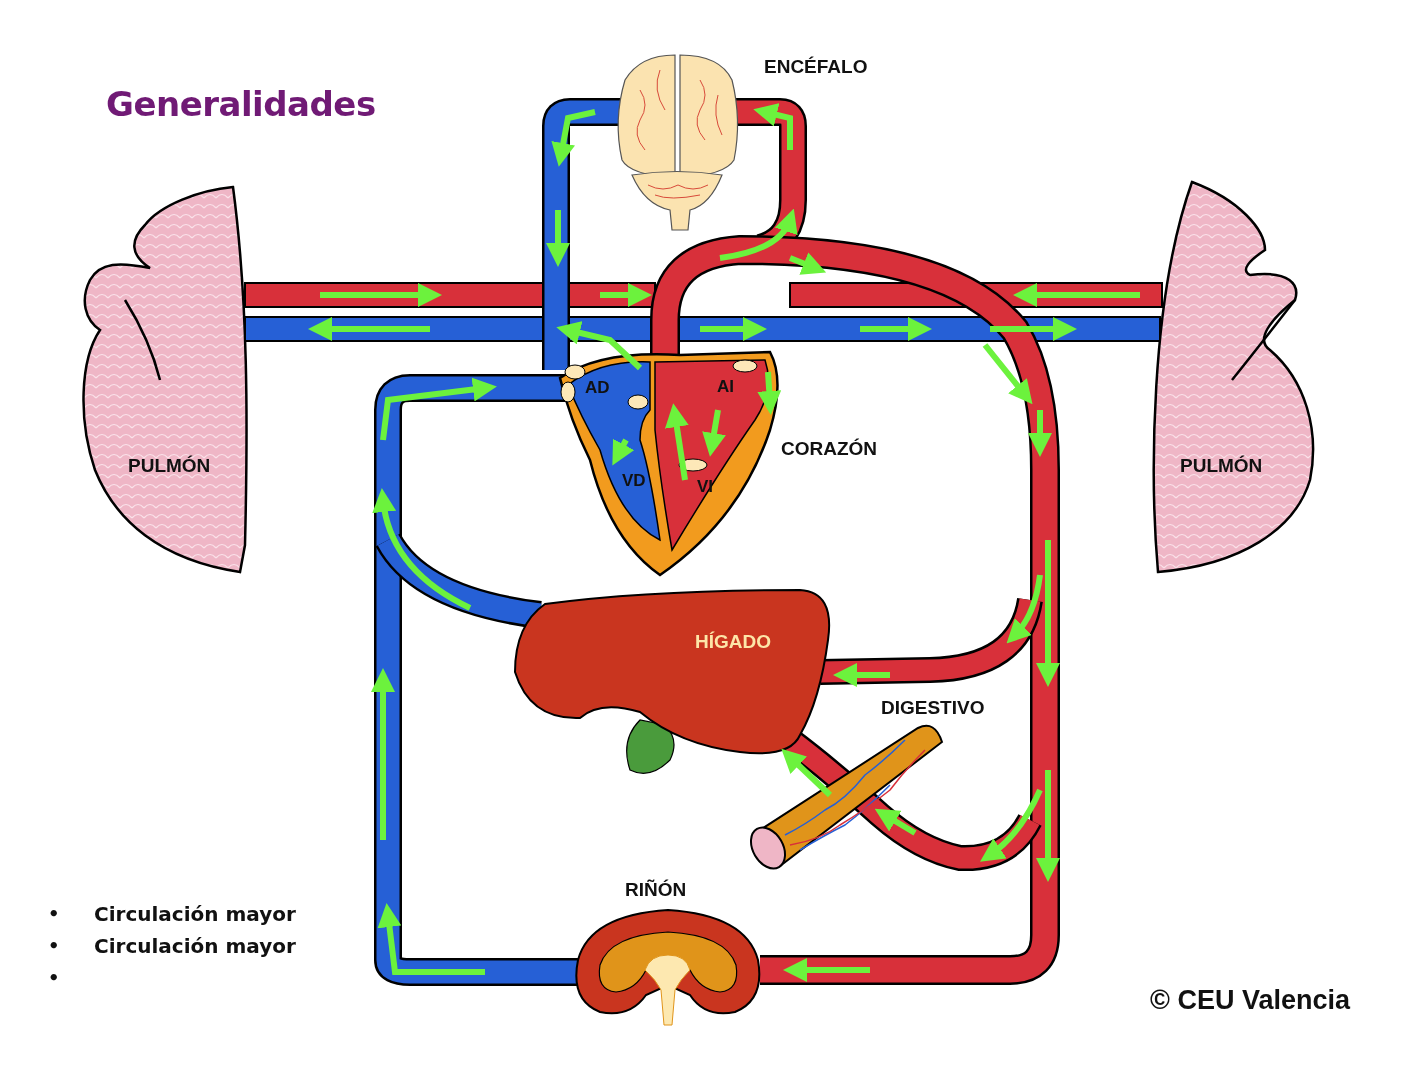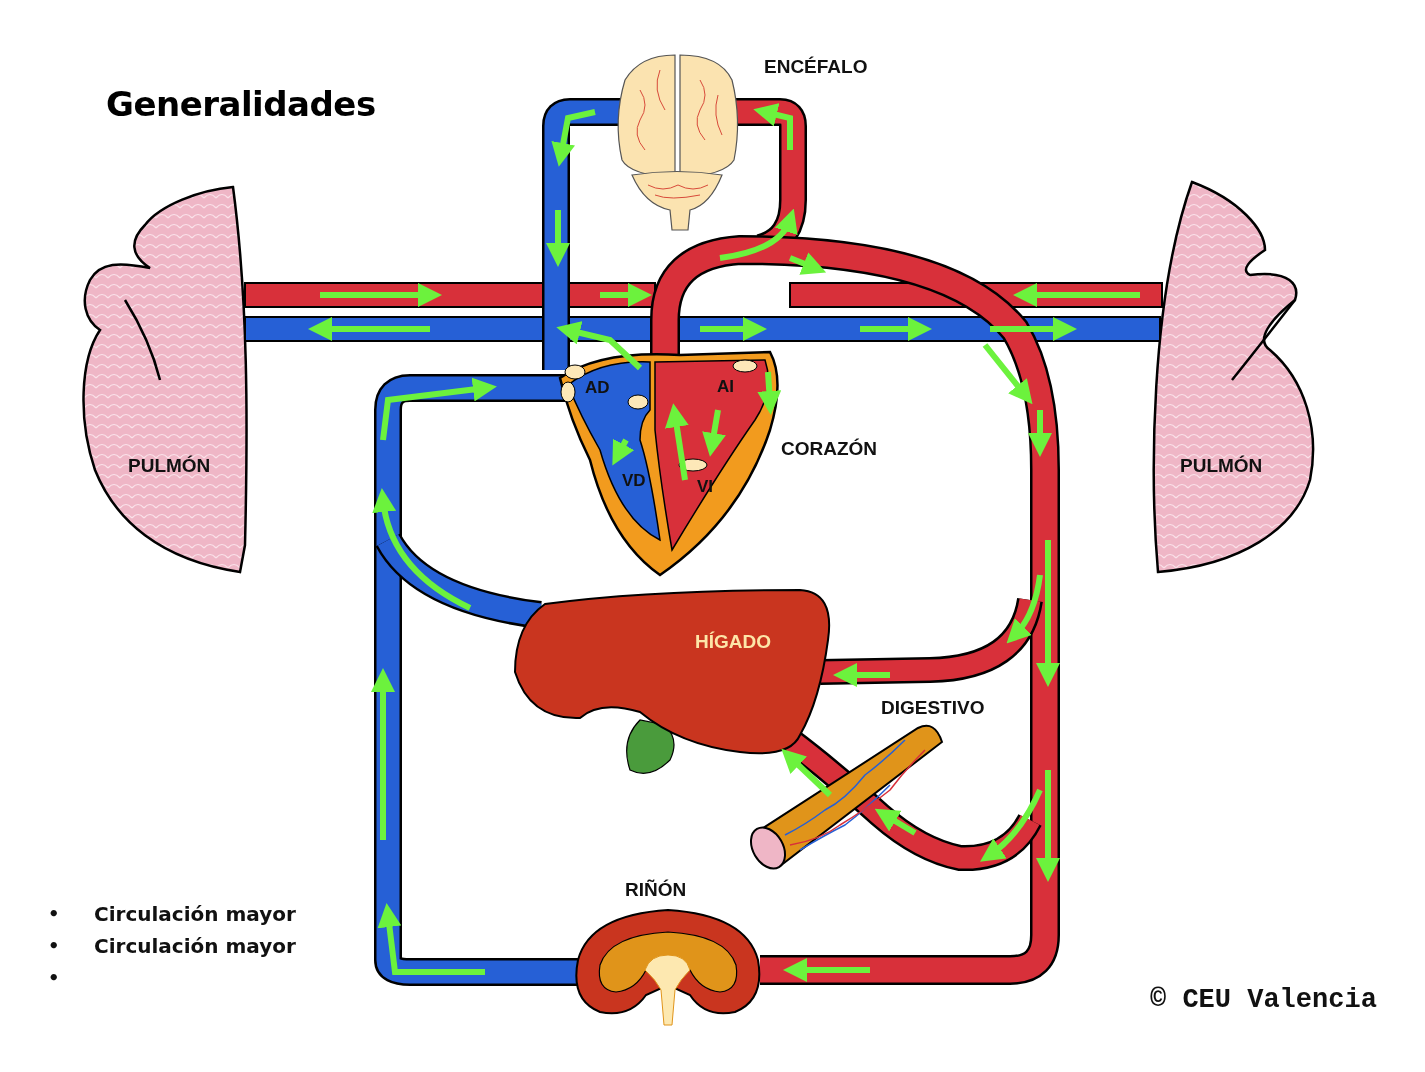--- a/index.html
+++ b/index.html
@@ -1,23 +1,23 @@
 <!DOCTYPE html>
 <html><head>
 <meta charset="utf-8">
 <style>
   html, body { margin:0; padding:0; background:#ffffff; }
   body { width:1425px; height:1072px; position:relative; overflow:hidden; font-family:"Liberation Sans", sans-serif; }
   #diagram { position:absolute; left:0; top:0; width:1425px; height:1072px; }
   .lbl { font-family:"Liberation Sans", sans-serif; font-weight:bold; fill:#111; }
-  .title { position:absolute; left:106px; top:84px; font-family:"DejaVu Sans", sans-serif; font-weight:bold; font-size:34px; color:#000000; letter-spacing:-0.5px; }
+  .title { position:absolute; left:106px; top:84px; font-family:"DejaVu Sans", sans-serif; font-weight:bold; font-size:34px; color:#701a75; letter-spacing:-0.5px; }
   .legend { position:absolute; left:48px; top:898px; margin:0; padding:0; list-style:none; font-family:"DejaVu Sans", sans-serif; font-weight:bold; font-size:20px; color:#111; }
   .legend li { height:32px; line-height:32px; display:flex; align-items:center; }
   .legend .bullet { width:46px; display:inline-block; font-size:18px; }
-  .copyright { position:absolute; left:1150px; top:985px; font-family:Liberation Mono, monospace; font-weight:bold; font-size:27px; color:#111; }
+  .copyright { position:absolute; left:1150px; top:985px; font-family:Liberation Sans, sans-serif; font-weight:bold; font-size:27px; color:#111; }
 </style>
 </head>
 <body>
 
 <svg id="diagram" viewBox="0 0 1425 1072" xmlns="http://www.w3.org/2000/svg">
   <defs>
     <pattern id="lungpat" width="12" height="10" patternUnits="userSpaceOnUse">
       <rect width="12" height="10" fill="#efb6c6"></rect>
       <path d="M0 8 Q6 1 12 8" fill="none" stroke="#fbe2ea" stroke-width="1.2"></path>
     </pattern>

